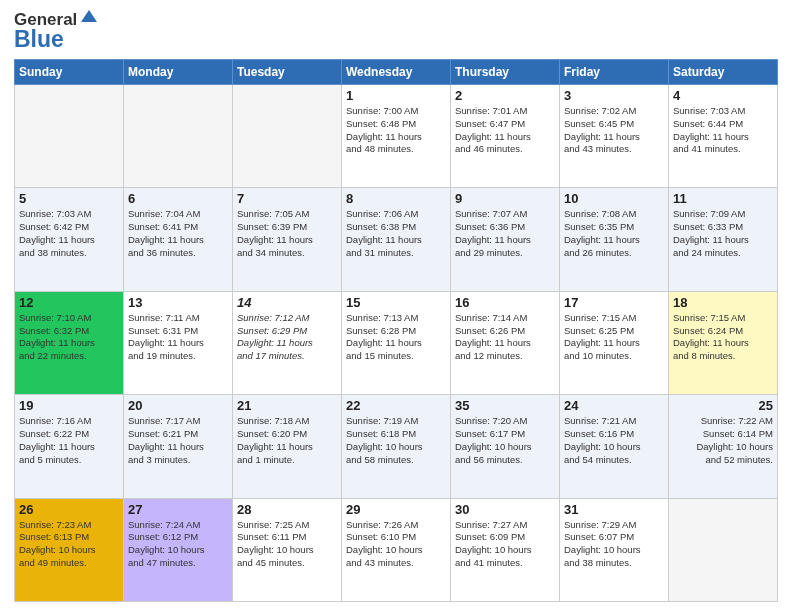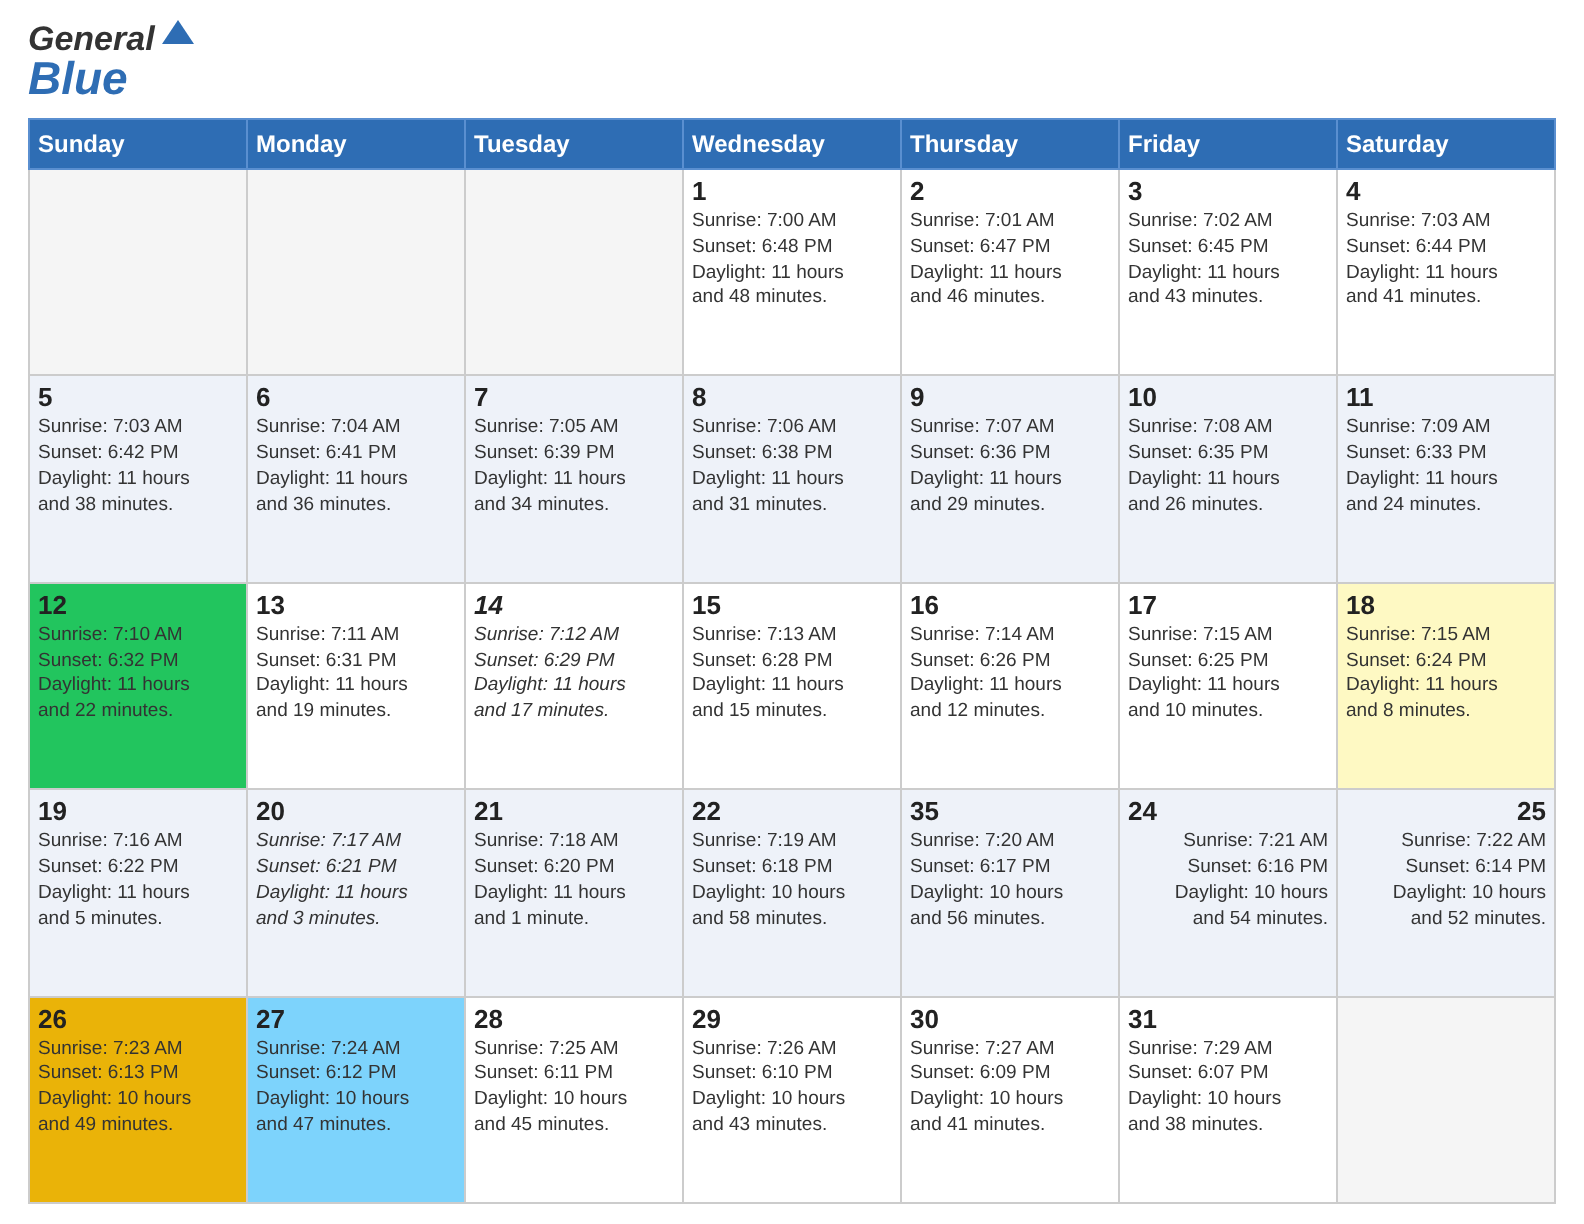--- a/index.html
+++ b/index.html
@@ -19,21 +19,20 @@
     }
     .header {
       display: flex;
       align-items: flex-start;
       justify-content: space-between;
       margin-bottom: 6px;
     }
     .logo {
       display: flex;
       align-items: flex-start;
-      font-style: italic;
     }
     .title-block {
       text-align: right;
     }
     .month-title {
       font-size: 32px;
       font-weight: bold;
       color: #222;
       line-height: 1.1;
     }
@@ -263,21 +262,21 @@
         <tr>
           <td style="background: rgb(238, 242, 249);">
             <div class="day-number">19</div>
             <div class="day-info" style="white-space: pre-line;">Sunrise: 7:16 AM
 Sunset: 6:22 PM
 Daylight: 11 hours
 and 5 minutes.</div>
           </td>
           <td style="background: rgb(238, 242, 249);">
             <div class="day-number">20</div>
-            <div class="day-info" style="white-space: pre-line; font-style: italic;">Sunrise: 7:17 AM
+            <div class="day-info" style="white-space: pre-line;">Sunrise: 7:17 AM
 Sunset: 6:21 PM
 Daylight: 11 hours
 and 3 minutes.</div>
           </td>
           <td style="background: rgb(238, 242, 249);">
             <div class="day-number">21</div>
             <div class="day-info" style="white-space: pre-line;">Sunrise: 7:18 AM
 Sunset: 6:20 PM
 Daylight: 11 hours
 and 1 minute.</div>
@@ -291,42 +290,42 @@
           </td>
           <td style="background: rgb(238, 242, 249);">
             <div class="day-number">35</div>
             <div class="day-info" style="white-space: pre-line;">Sunrise: 7:20 AM
 Sunset: 6:17 PM
 Daylight: 10 hours
 and 56 minutes.</div>
           </td>
           <td style="background: rgb(238, 242, 249);">
             <div class="day-number">24</div>
-            <div class="day-info" style="white-space: pre-line; text-align: right;">Sunrise: 7:21 AM
+            <div class="day-info" style="white-space: pre-line;">Sunrise: 7:21 AM
 Sunset: 6:16 PM
 Daylight: 10 hours
 and 54 minutes.</div>
           </td>
           <td style="background: rgb(238, 242, 249); text-align: right;">
             <div class="day-number">25</div>
             <div class="day-info" style="white-space: pre-line;">Sunrise: 7:22 AM
 Sunset: 6:14 PM
 Daylight: 10 hours
 and 52 minutes.</div>
           </td>
         </tr>
         <tr>
           <td style="background: #eab308;">
             <div class="day-number">26</div>
             <div class="day-info" style="white-space: pre-line;">Sunrise: 7:23 AM
 Sunset: 6:13 PM
 Daylight: 10 hours
 and 49 minutes.</div>
           </td>
-          <td style="background: #7dd3fc;">
+          <td style="background: #c4b5fd;">
             <div class="day-number">27</div>
             <div class="day-info" style="white-space: pre-line;">Sunrise: 7:24 AM
 Sunset: 6:12 PM
 Daylight: 10 hours
 and 47 minutes.</div>
           </td>
           <td style="background: rgb(255, 255, 255);">
             <div class="day-number">28</div>
             <div class="day-info" style="white-space: pre-line;">Sunrise: 7:25 AM
 Sunset: 6:11 PM

